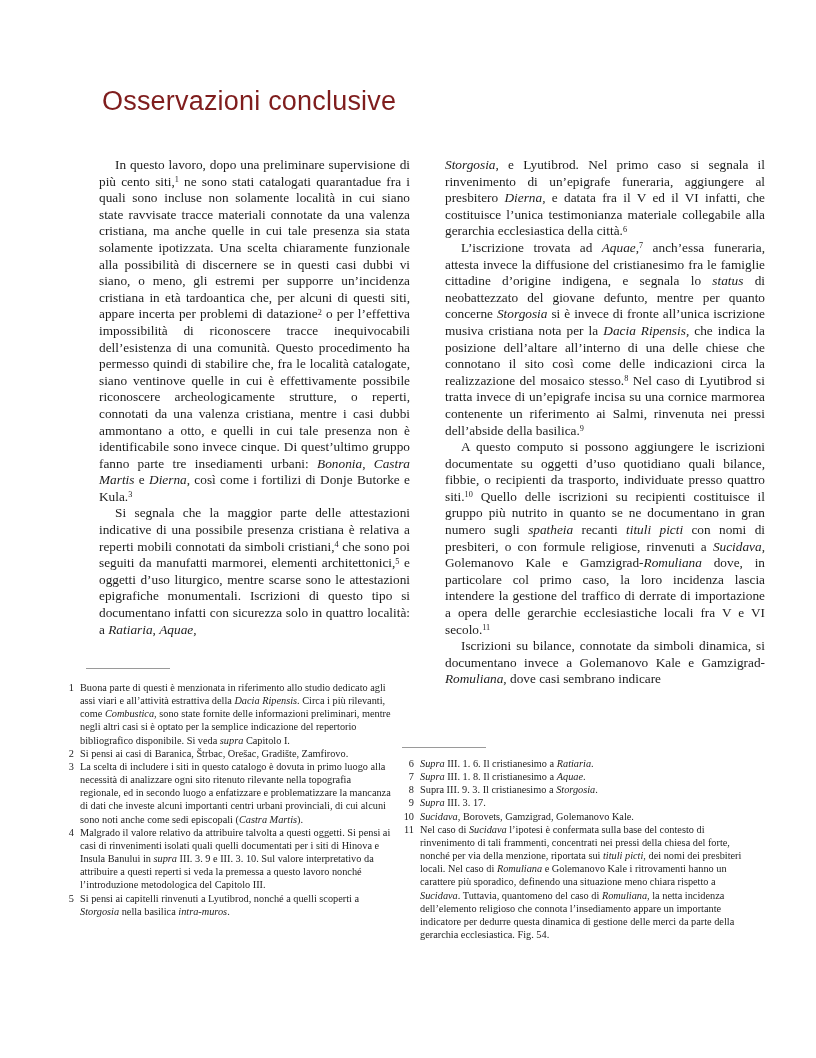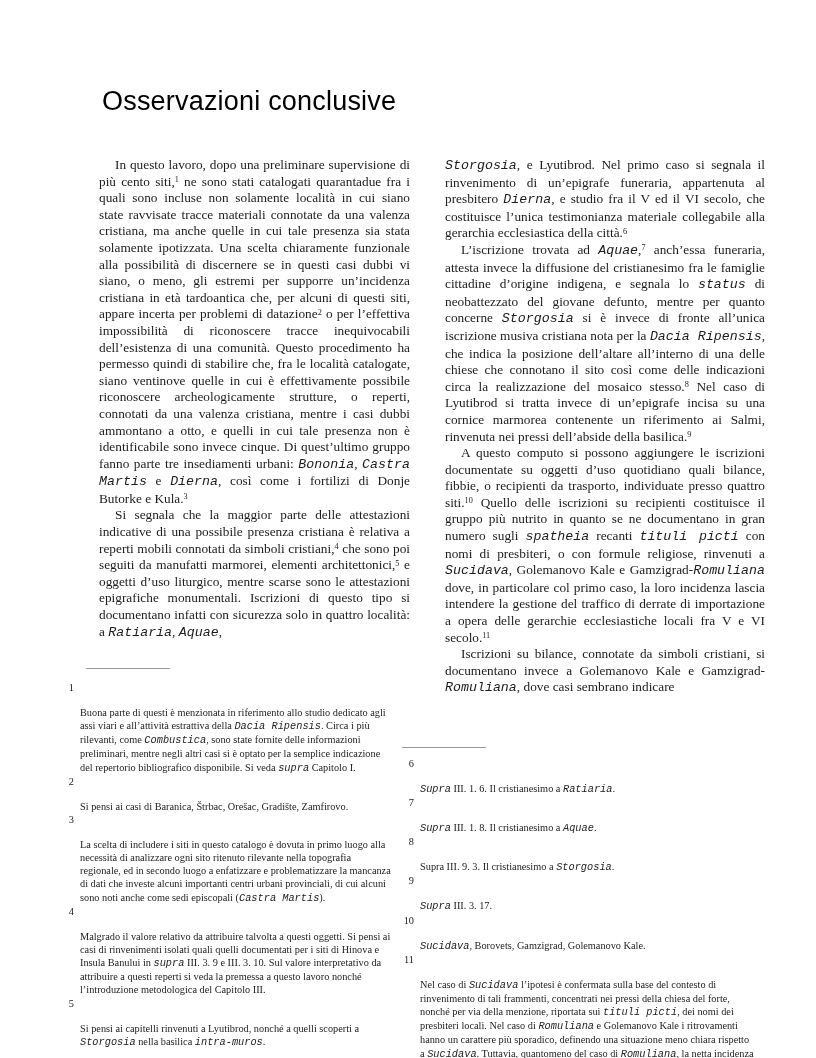--- a/index.html
+++ b/index.html
@@ -4,66 +4,66 @@
 <style>
   html, body { margin:0; padding:0; background:#ffffff; }
   .page {
     position:relative; width:816px; height:1058px; background:#ffffff;
     font-family:"Liberation Serif","DejaVu Serif",serif; color:#1b1b1b;
     overflow:hidden;
   }
   .title {
     position:absolute; left:102px; top:86px; margin:0;
     font-family:"Liberation Sans","DejaVu Sans",sans-serif;
-    font-size:27px; font-weight:400; letter-spacing:0.2px; color:#000000;
+    font-size:27px; font-weight:400; letter-spacing:0.2px; color:#7f1d1d;
     white-space:nowrap;
   }
   .col {
     position:absolute; top:157px;
     font-size:13.3px; line-height:16.6px; text-align:justify;margin-left:24px;
   }
   .col-left  { left:75px;  width:311px; }
   .col-right { left:421px; width:320px; }
   .para { margin:0; }
   .para.indent { text-indent:16px; }
-  i { font-style:italic;font-family:Liberation Mono, monospace; }
+  i { font-style:italic; }
   sup {
     font-size:0.62em; line-height:0; vertical-align:baseline;
     position:relative; top:-0.45em;
   }
   .fnrule { position:absolute; height:0; border-top:1px solid #9a9a9a; width:84px; }
   .fnrule-left  { left:86px;  top:668px; }
   .fnrule-right { left:402px; top:747px; }
   .footnotes {
     position:absolute; font-size:10.3px; line-height:13.15px; color:#222222;
     text-align:left;
   }
   .footnotes-left  { left:62px;  top:681px; width:330px; }
   .footnotes-right { left:402px; top:757px; width:352px; }
   .fn { display:flex; margin:0; }
   .fn-num { flex:none; width:12px; text-align:right; }
-  .fn-text { flex:1; padding-left:6px;margin-top:25px; }
+  .fn-text { flex:1; padding-left:6px; }
 </style>
 </head>
 <body>
 
 <div class="page">
 
   <h1 class="title">Osservazioni conclusive</h1>
 
   <div class="col col-left">
     <p class="para indent"><span>In questo lavoro, dopo una preliminare supervisione di più cento siti,</span><sup>1</sup><span> ne sono stati catalogati quarantadue fra i quali sono incluse non solamente località in cui siano state ravvisate tracce materiali connotate da una valenza cristiana, ma anche quelle in cui tale presenza sia stata solamente ipotizzata. Una scelta chiaramente funzionale alla possibilità di discernere se in questi casi dubbi vi siano, o meno, gli estremi per supporre un’incidenza cristiana in età tardoantica che, per alcuni di questi siti, appare incerta per problemi di datazione</span><sup>2</sup><span> o per l’effettiva impossibilità di riconoscere tracce inequivocabili dell’esistenza di una comunità. Questo procedimento ha permesso quindi di stabilire che, fra le località catalogate, siano ventinove quelle in cui è effettivamente possibile riconoscere archeologicamente strutture, o reperti, connotati da una valenza cristiana, mentre i casi dubbi ammontano a otto, e quelli in cui tale presenza non è identificabile sono invece cinque. Di quest’ultimo gruppo fanno parte tre insediamenti urbani: </span><i>Bononia</i><span>, </span><i>Castra Martis</i><span> e </span><i>Dierna</i><span>, così come i fortilizi di Donje Butorke e Kula.</span><sup>3</sup></p>
     <p class="para indent"><span>Si segnala che la maggior parte delle attestazioni indicative di una possibile presenza cristiana è relativa a reperti mobili connotati da simboli cristiani,</span><sup>4</sup><span> che sono poi seguiti da manufatti marmorei, elementi architettonici,</span><sup>5</sup><span> e oggetti d’uso liturgico, mentre scarse sono le attestazioni epigrafiche monumentali. Iscrizioni di questo tipo si documentano infatti con sicurezza solo in quattro località: a </span><i>Ratiaria</i><span>, </span><i>Aquae</i><span>,</span></p>
   </div>
 
   <div class="col col-right">
-    <p class="para"><i>Storgosia</i><span>, e Lyutibrod. Nel primo caso si segnala il rinvenimento di un’epigrafe funeraria, appartenuta al presbitero </span><i>Dierna</i><span>, e studio fra il V ed il VI secolo, che costituisce l’unica testimonianza materiale collegabile alla gerarchia ecclesiastica della città.</span><sup>6</sup></p>
+    <p class="para"><i>Storgosia</i><span>, e Lyutibrod. Nel primo caso si segnala il rinvenimento di un’epigrafe funeraria, aggiungere al presbitero </span><i>Dierna</i><span>, e datata fra il V ed il VI infatti, che costituisce l’unica testimonianza materiale collegabile alla gerarchia ecclesiastica della città.</span><sup>6</sup></p>
     <p class="para indent"><span>L’iscrizione trovata ad </span><i>Aquae</i><span>,</span><sup>7</sup><span> anch’essa funeraria, attesta invece la diffusione del cristianesimo fra le famiglie cittadine d’origine indigena, e segnala lo </span><i>status</i><span> di neobattezzato del giovane defunto, mentre per quanto concerne </span><i>Storgosia</i><span> si è invece di fronte all’unica iscrizione musiva cristiana nota per la </span><i>Dacia Ripensis</i><span>, che indica la posizione dell’altare all’interno di una delle chiese che connotano il sito così come delle indicazioni circa la realizzazione del mosaico stesso.</span><sup>8</sup><span> Nel caso di Lyutibrod si tratta invece di un’epigrafe incisa su una cornice marmorea contenente un riferimento ai Salmi, rinvenuta nei pressi dell’abside della basilica.</span><sup>9</sup></p>
     <p class="para indent"><span>A questo computo si possono aggiungere le iscrizioni documentate su oggetti d’uso quotidiano quali bilance, fibbie, o recipienti da trasporto, individuate presso quattro siti.</span><sup>10</sup><span> Quello delle iscrizioni su recipienti costituisce il gruppo più nutrito in quanto se ne documentano in gran numero sugli </span><i>spatheia</i><span> recanti </span><i>tituli picti</i><span> con nomi di presbiteri, o con formule religiose, rinvenuti a </span><i>Sucidava</i><span>, Golemanovo Kale e Gamzigrad-</span><i>Romuliana</i><span> dove, in particolare col primo caso, la loro incidenza lascia intendere la gestione del traffico di derrate di importazione a opera delle gerarchie ecclesiastiche locali fra V e VI secolo.</span><sup>11</sup></p>
-    <p class="para indent"><span>Iscrizioni su bilance, connotate da simboli cristiani, si documentano invece a Golemanovo Kale e Gamzigrad-</span><i>Romuliana</i><span>, dove casi sembrano indicare</span></p>
+    <p class="para indent"><span>Iscrizioni su bilance, connotate da simboli dinamica, si documentano invece a Golemanovo Kale e Gamzigrad-</span><i>Romuliana</i><span>, dove casi sembrano indicare</span></p>
   </div>
 
   <div class="fnrule fnrule-left"></div>
   <div class="fnrule fnrule-right"></div>
 
   <div class="footnotes footnotes-left">
     <div class="fn">
       <span class="fn-num">1</span>
       <span class="fn-text"><span>Buona parte di questi è menzionata in riferimento allo studio dedicato agli assi viari e all’attività estrattiva della </span><i>Dacia Ripensis</i><span>. Circa i più rilevanti, come </span><i>Combustica</i><span>, sono state fornite delle informazioni preliminari, mentre negli altri casi si è optato per la semplice indicazione del repertorio bibliografico disponibile. Si veda </span><i>supra</i><span> Capitolo I.</span></span>
     </div>

